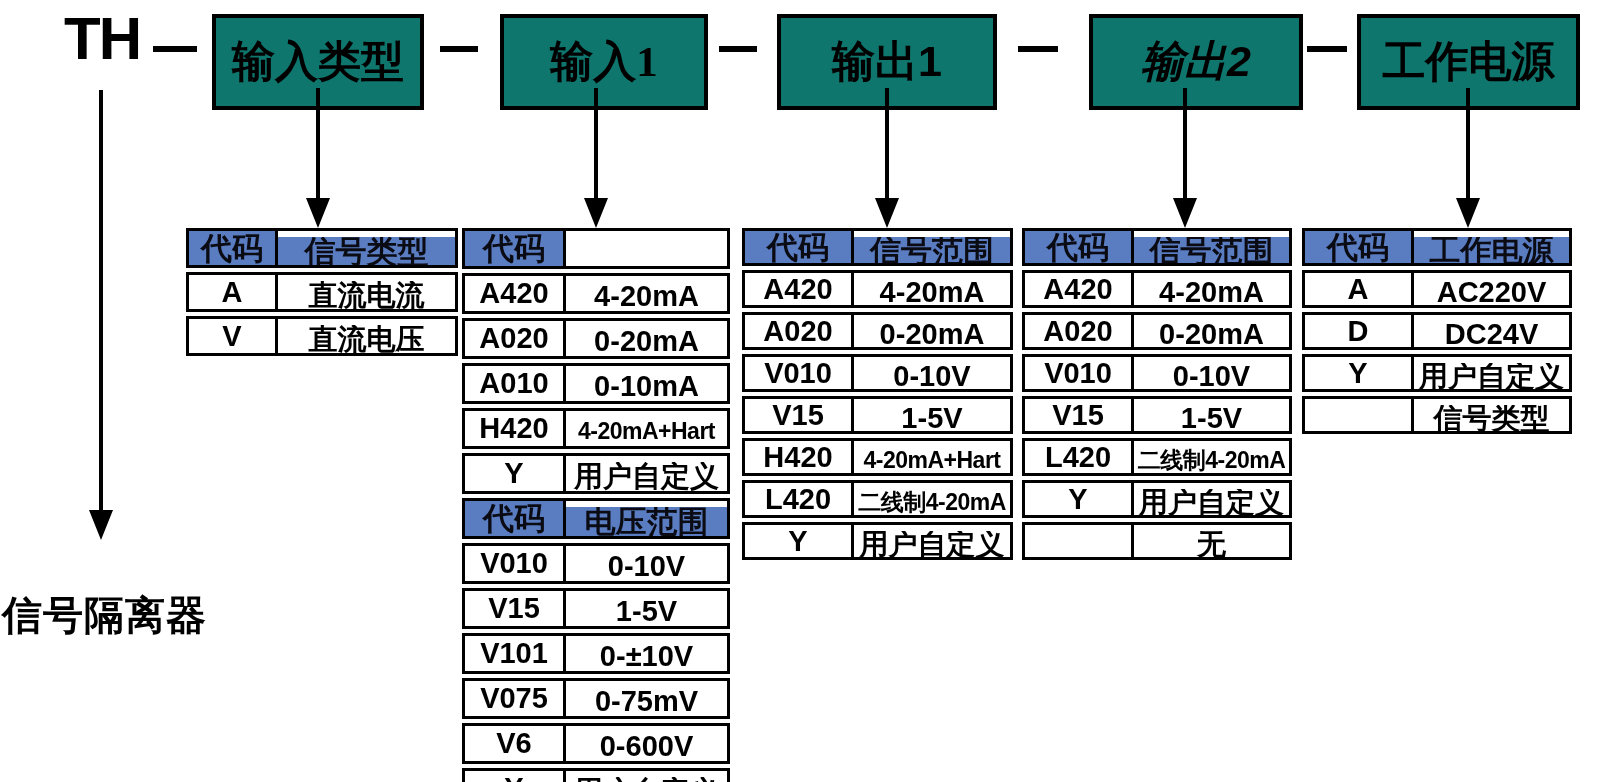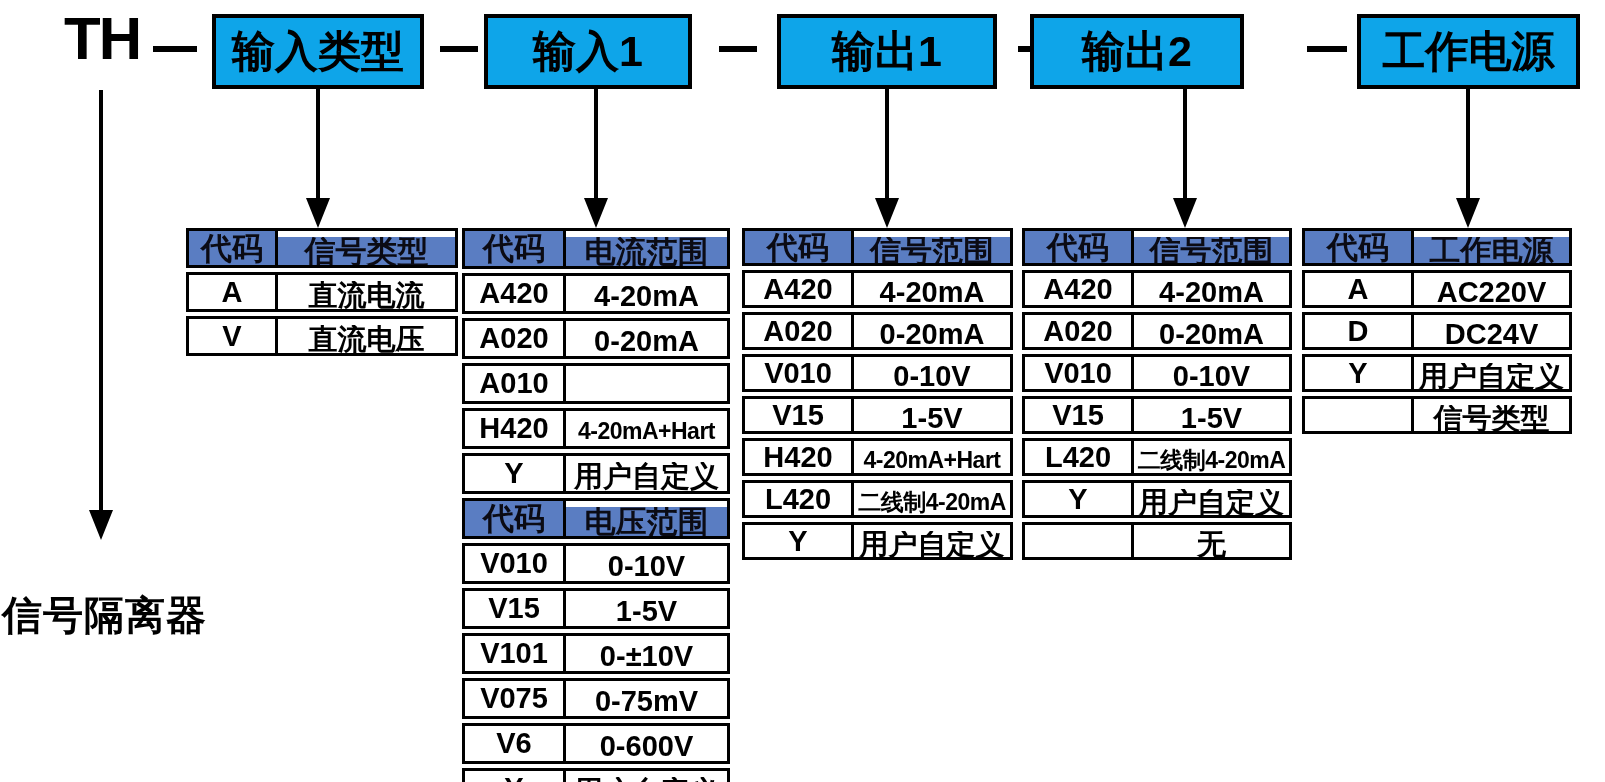--- a/index.html
+++ b/index.html
@@ -6,27 +6,27 @@
   body{width:1605px;height:782px;position:relative;overflow:hidden;
        font-family:"Liberation Sans","DejaVu Sans",sans-serif;color:#000;}
 
   .canvas{position:absolute;left:0;top:0;width:1605px;height:782px;background:#fff;border-radius:28px;}
 
   
   .th{position:absolute;left:64px;top:6px;font-size:60px;font-weight:bold;
       letter-spacing:-2px;line-height:1.1;}
 
   
-  .box{position:absolute;top:14px;height:75px;border:4px solid #000;background:#0ea5e9;
+  .box{position:absolute;top:14px;height:96px;border:4px solid #000;background:#0f766e;
        box-sizing:border-box;display:flex;align-items:center;justify-content:center;
        font-size:43px;font-weight:bold;white-space:nowrap;}
   .b0{left:212px;width:212px;}
-  .b1{left:484px;width:208px;}
+  .b1{left:500px;width:208px;font-family:Liberation Serif, serif;}
   .b2{left:777px;width:220px;justify-content:center;}
-  .b3{left:1030px;width:214px;}
+  .b3{left:1089px;width:214px;font-style:italic;}
   .b4{left:1357px;width:223px;}
 
   
   .dash{position:absolute;top:46px;height:6px;background:#000;}
   .d0{left:153px;width:44px;}
   .d1{left:440px;width:38px;}
   .d2{left:719px;width:38px;}
   .d3{left:1018px;width:40px;}
   .d4{left:1307px;width:40px;}
 
@@ -136,32 +136,32 @@
         <div class="cell val">直流电流</div>
       </div>
       <div class="row">
         <div class="cell code">V</div>
         <div class="cell val">直流电压</div>
       </div>
     </div>
   <div class="tbl t1" id="tbl-1">
       <div class="row hdr">
         <div class="cell code">代码</div>
-        <div class="cell val">电流范围</div>
       </div>
       <div class="row">
         <div class="cell code">A420</div>
         <div class="cell val">4-20mA</div>
       </div>
       <div class="row">
         <div class="cell code">A020</div>
         <div class="cell val">0-20mA</div>
       </div>
       <div class="row">
         <div class="cell code">A010</div>
+        <div class="cell val">0-10mA</div>
       </div>
       <div class="row">
         <div class="cell code">H420</div>
         <div class="cell val tight">4-20mA+Hart</div>
       </div>
       <div class="row">
         <div class="cell code">Y</div>
         <div class="cell val">用户自定义</div>
       </div>
       <div class="row hdr">

